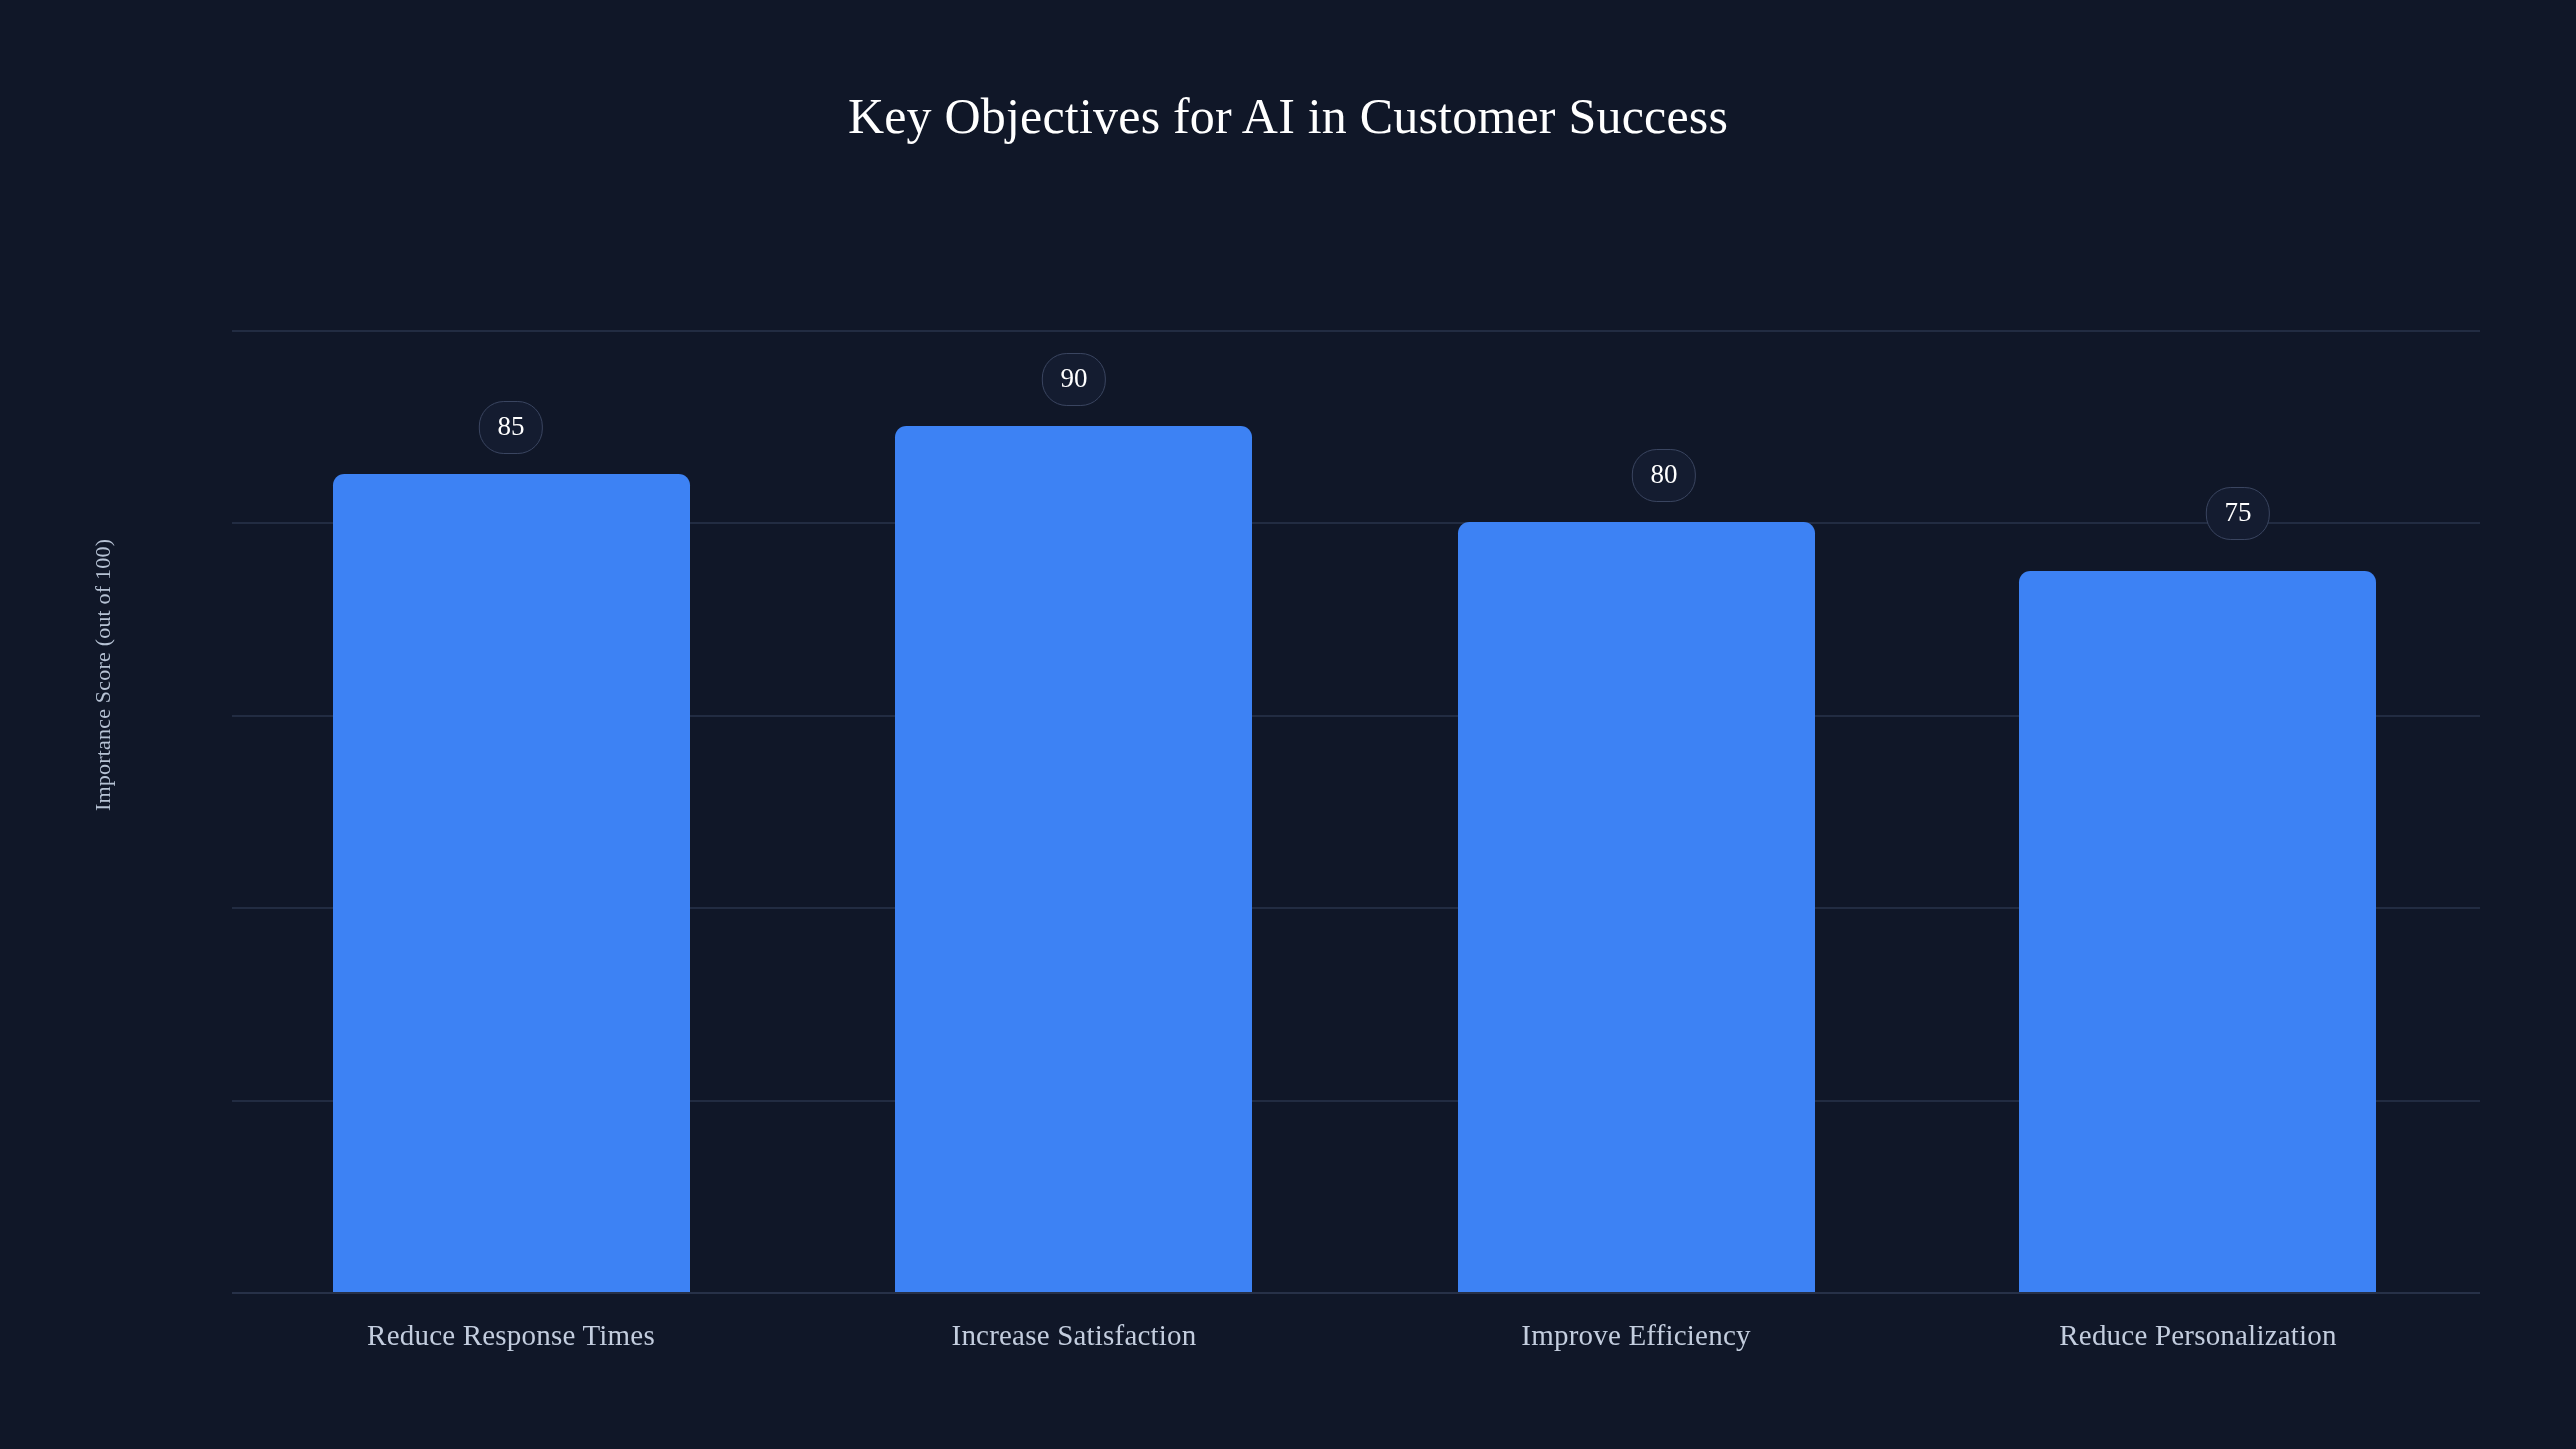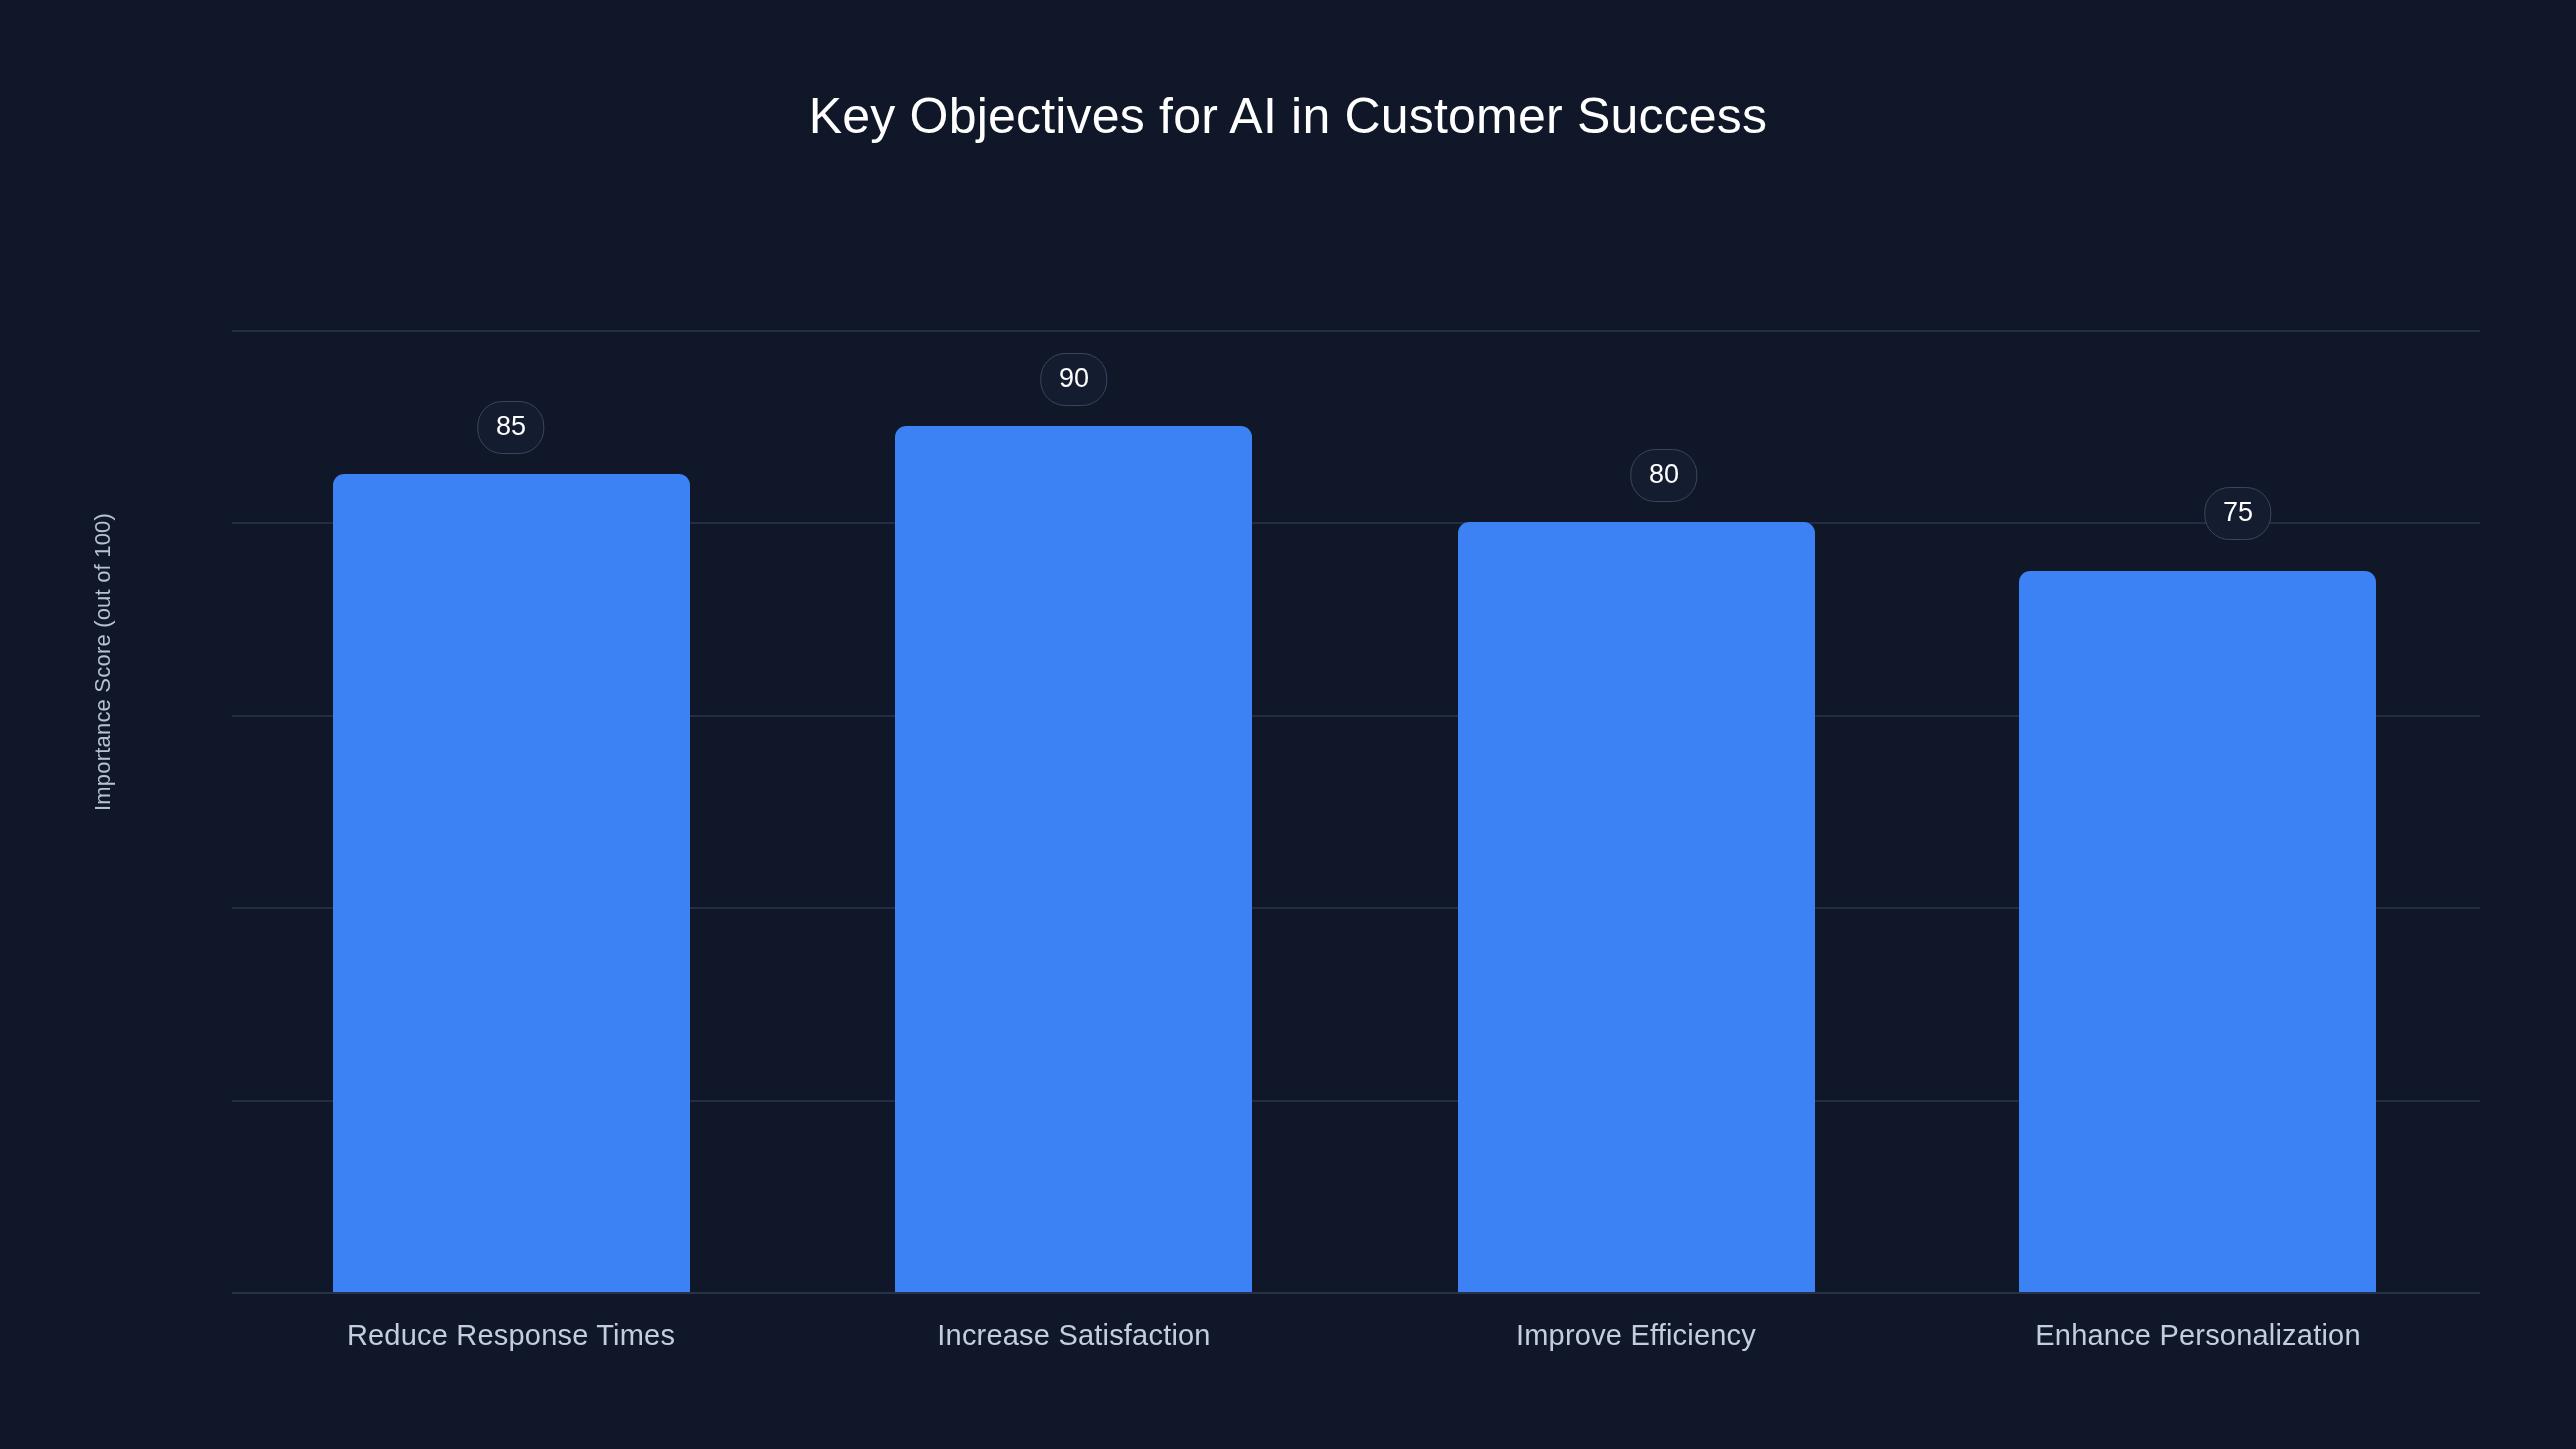--- a/index.html
+++ b/index.html
@@ -15,20 +15,21 @@
     font-family: "Liberation Sans", sans-serif;
     color: #e8edf5;
     -webkit-font-smoothing: antialiased;
   }
 
   #page {
     position: relative;
     width: 2512px;
     height: 1449px;
     background: #101728;
+    font-family: Liberation Serif, serif;
   }
 
   
   .chart-title {
     position: absolute;
     left: 0;
     top: 89px;
     width: 2576px;
     text-align: center;
     font-size: 50px;
@@ -159,16 +160,16 @@
   </div>
 
   <div class="value-badge" style="left:511px;  top:401px;">85</div>
   <div class="value-badge" style="left:1074px; top:353px;">90</div>
   <div class="value-badge" style="left:1636px; top:449px;margin-left:28px;">80</div>
   <div class="value-badge" style="left:2198px; top:487px;margin-left:40px;">75</div>
 
   <div class="x-tick-label" style="left:511px;">Reduce Response Times</div>
   <div class="x-tick-label" style="left:1074px;">Increase Satisfaction</div>
   <div class="x-tick-label" style="left:1636px;text-align:right;">Improve Efficiency</div>
-  <div class="x-tick-label" style="left:2198px;">Enhance Personalization</div>
+  <div class="x-tick-label" style="left:2198px;">Reduce Personalization</div>
 
 </div>
 
 
 </body></html>

